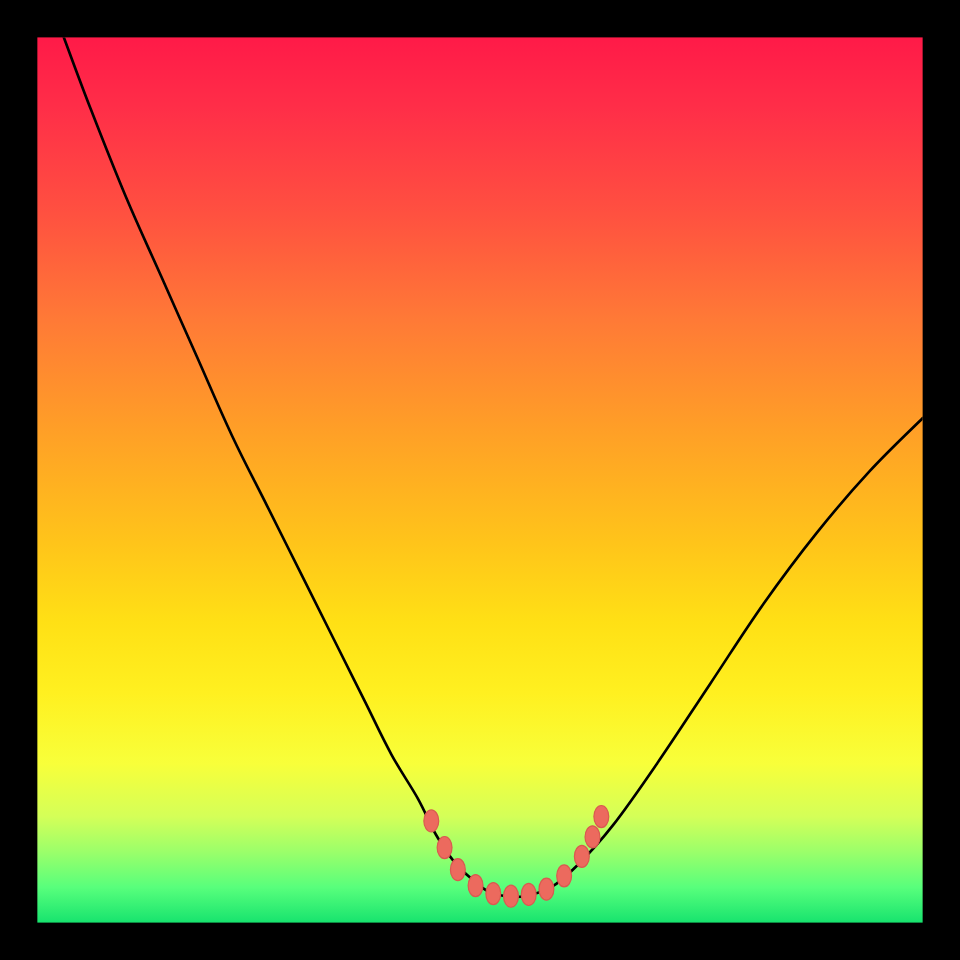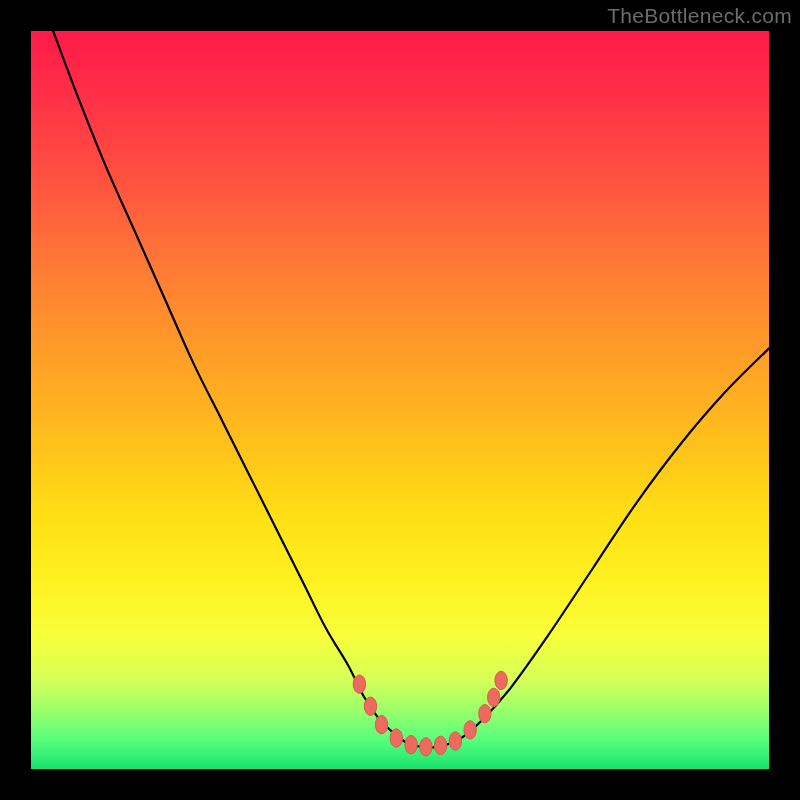--- a/index.html
+++ b/index.html
@@ -78,14 +78,13 @@
           <ellipse cx="409.59" cy="714.38" rx="6.2" ry="9.2" fill="#ec6a5e" stroke="#d95a50" stroke-width="1"></ellipse>
           <ellipse cx="424.35" cy="709.96" rx="6.2" ry="9.2" fill="#ec6a5e" stroke="#d95a50" stroke-width="1"></ellipse>
           <ellipse cx="439.11" cy="698.89" rx="6.2" ry="9.2" fill="#ec6a5e" stroke="#d95a50" stroke-width="1"></ellipse>
           <ellipse cx="453.87" cy="682.65" rx="6.2" ry="9.2" fill="#ec6a5e" stroke="#d95a50" stroke-width="1"></ellipse>
           <ellipse cx="462.73" cy="666.41" rx="6.2" ry="9.2" fill="#ec6a5e" stroke="#d95a50" stroke-width="1"></ellipse>
           <ellipse cx="470.11" cy="649.44" rx="6.2" ry="9.2" fill="#ec6a5e" stroke="#d95a50" stroke-width="1"></ellipse>
         </g>
     </svg>
   </div>
 
-  <div class="watermark">TheBottleneck.com</div>
 </div>
 
 </body></html>

